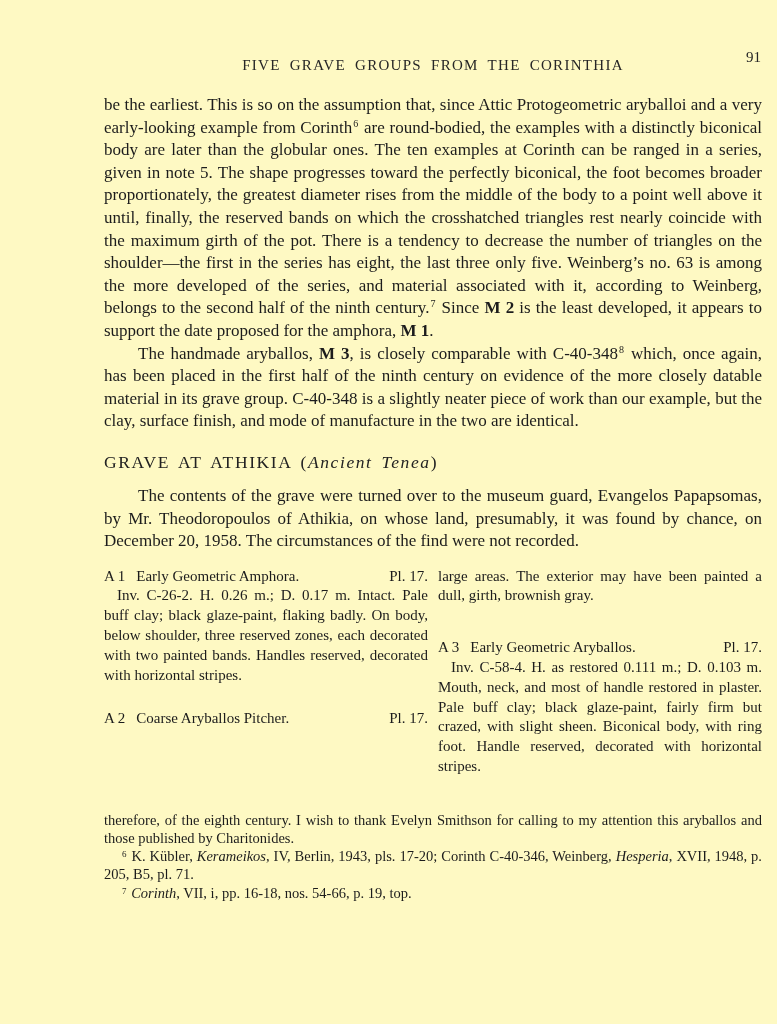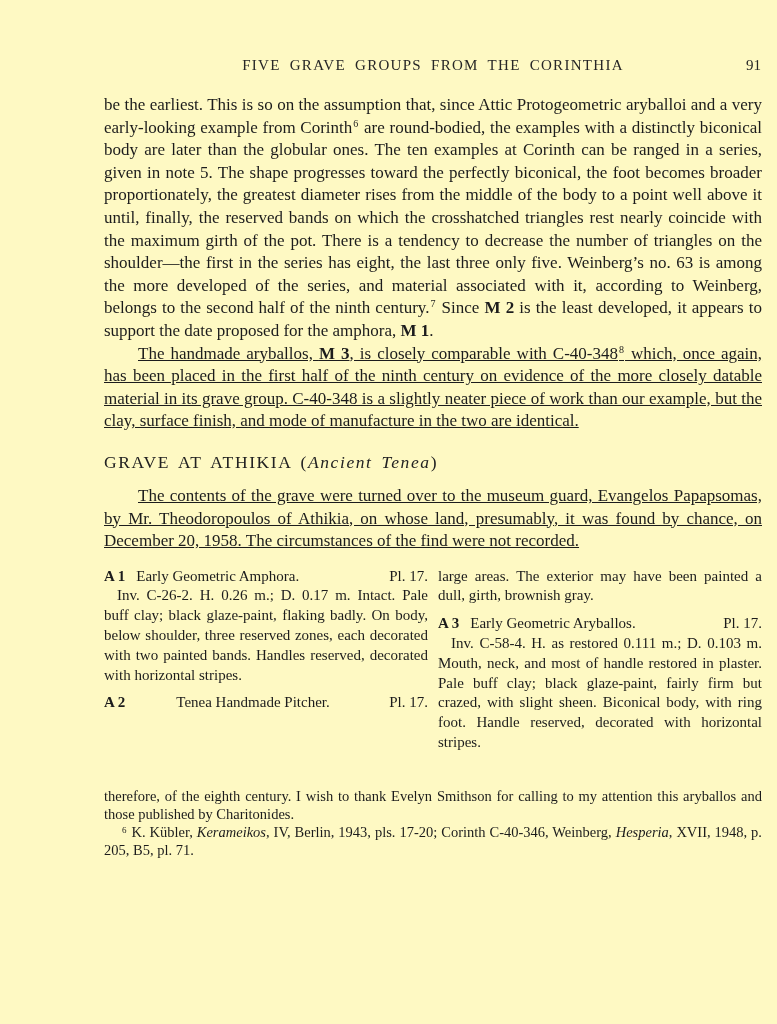--- a/index.html
+++ b/index.html
@@ -32,34 +32,34 @@
     padding-top: 57px;
     text-align: center;
     font-size: 15px;
     letter-spacing: 1.3px;
     word-spacing: 4px;
     color: #262626;
   }
   .page-number {
     position: absolute;
     right: 1px;
-    bottom: 0;
+    bottom: 8px;
     letter-spacing: 0;
     word-spacing: 0;
     font-size: 15px;
   }
 
   
   .para {
     font-size: 17px;
     line-height: 22.6px;
     text-align: justify;
   }
   .para.first { margin-top: 20px; }
-  .para.indent { text-indent: 34px; text-decoration: underline; }
+  .para.indent { text-indent: 34px; }
 
   sup {
     font-size: 10px;
     line-height: 0;
     vertical-align: baseline;
     position: relative;
     top: -6px;
     padding: 0 1px;
   }
   .seg-b { font-weight: bold; }
@@ -81,23 +81,23 @@
     display: flex;
     justify-content: space-between;
     font-size: 15px;
     line-height: 19.8px;
   }
   .cat-col { width: 324px; }
   .cat-heading {
     display: flex;
     align-items: baseline;
   }
-  .cat-heading.gap-small { margin-top: 8px; gap: 40px; }
-  .cat-heading.gap-large { margin-top: 8px; }
-  .cat-id { font-weight: bold; margin-right: 11px; white-space: nowrap; text-align: right; }
+  .cat-heading.gap-small { margin-top: 24px; }
+  .cat-heading.gap-large { margin-top: 32px; }
+  .cat-id { font-weight: normal; margin-right: 11px; white-space: nowrap; text-align: right; }
   .cat-title { white-space: nowrap; }
   .cat-plate { margin-left: auto; white-space: nowrap; }
   .cat-body {
     text-align: justify;
     text-indent: 13px;
   }
 
   
   .footnotes {
     margin-top: 34px;
@@ -131,36 +131,37 @@
       <div class="cat-col">
         <div class="cat-heading">
           <span class="cat-id">A 1</span>
           <span class="cat-title">Early Geometric Amphora.</span>
           <span class="cat-plate">Pl. 17.</span>
         </div>
         <div class="cat-body">Inv. C-26-2. H. 0.26 m.; D. 0.17 m. Intact. Pale buff clay; black glaze-paint, flaking badly. On body, below shoulder, three reserved zones, each decorated with two painted bands. Handles reserved, decorated with horizontal stripes.</div>
 
         <div class="cat-heading gap-small">
           <span class="cat-id">A 2</span>
-          <span class="cat-title">Tenea Handmade Pitcher.</span>
+          <span class="cat-title">Coarse Aryballos Pitcher.</span>
           <span class="cat-plate">Pl. 17.</span>
         </div>
       </div>
 
       <div class="cat-col">
         <div class="cat-body" style="text-indent:0">large areas. The exterior may have been painted a dull, girth, brownish gray.</div>
 
         <div class="cat-heading gap-large">
           <span class="cat-id">A 3</span>
           <span class="cat-title">Early Geometric Aryballos.</span>
           <span class="cat-plate">Pl. 17.</span>
         </div>
         <div class="cat-body">Inv. C-58-4. H. as restored 0.111 m.; D. 0.103 m. Mouth, neck, and most of handle restored in plaster. Pale buff clay; black glaze-paint, fairly firm but crazed, with slight sheen. Biconical body, with ring foot. Handle reserved, decorated with horizontal stripes.</div>
       </div>
     </div>
 
     <div class="footnotes">
       <div class="fn"><span>therefore, of the eighth century. I wish to thank Evelyn Smithson for calling to my attention this aryballos and those published by Charitonides.</span></div>
       <div class="fn indent"><sup>6</sup><span> K. Kübler, </span><span class="seg-i">Kerameikos</span><span>, IV, Berlin, 1943, pls. 17-20; Corinth C-40-346, Weinberg, </span><span class="seg-i">Hesperia</span><span>, XVII, 1948, p. 205, B5, pl. 71.</span></div>
+      <div class="fn indent"><sup>7</sup><span> </span><span class="seg-i">Corinth</span><span>, VII, i, pp. 16-18, nos. 54-66, p. 19, top.</span></div>
     </div>
 
   </div>
 </div>
 
 </body></html>

